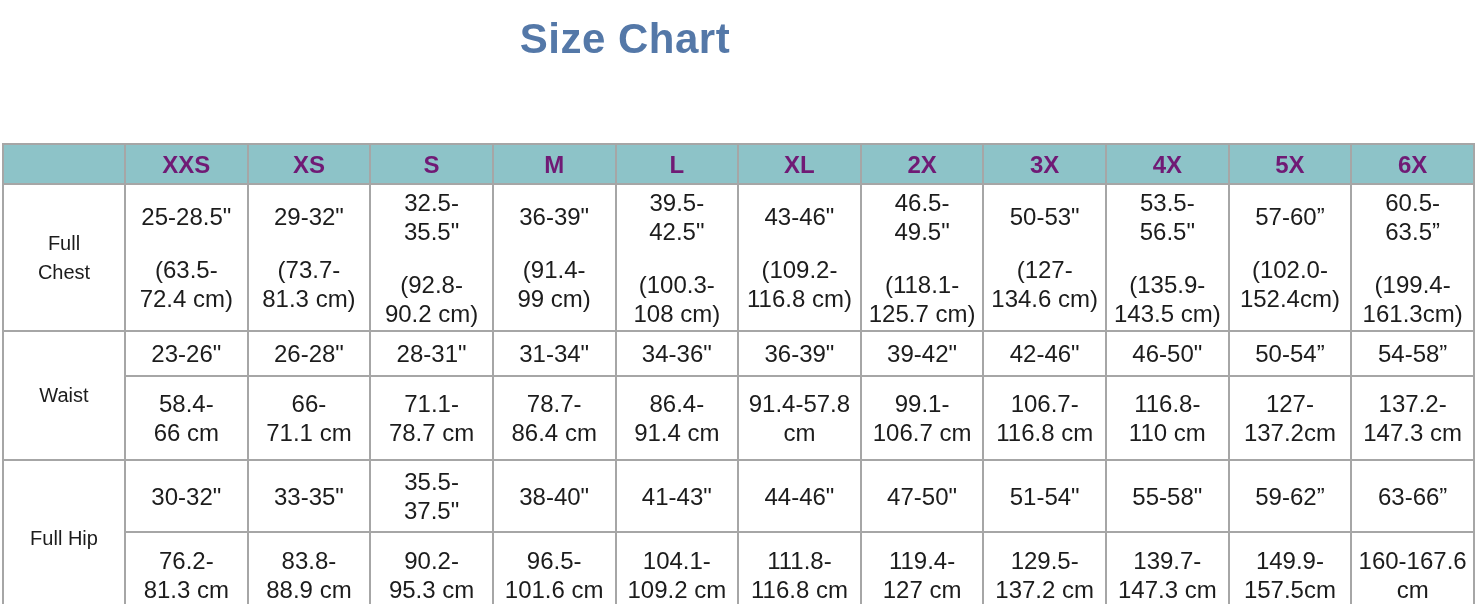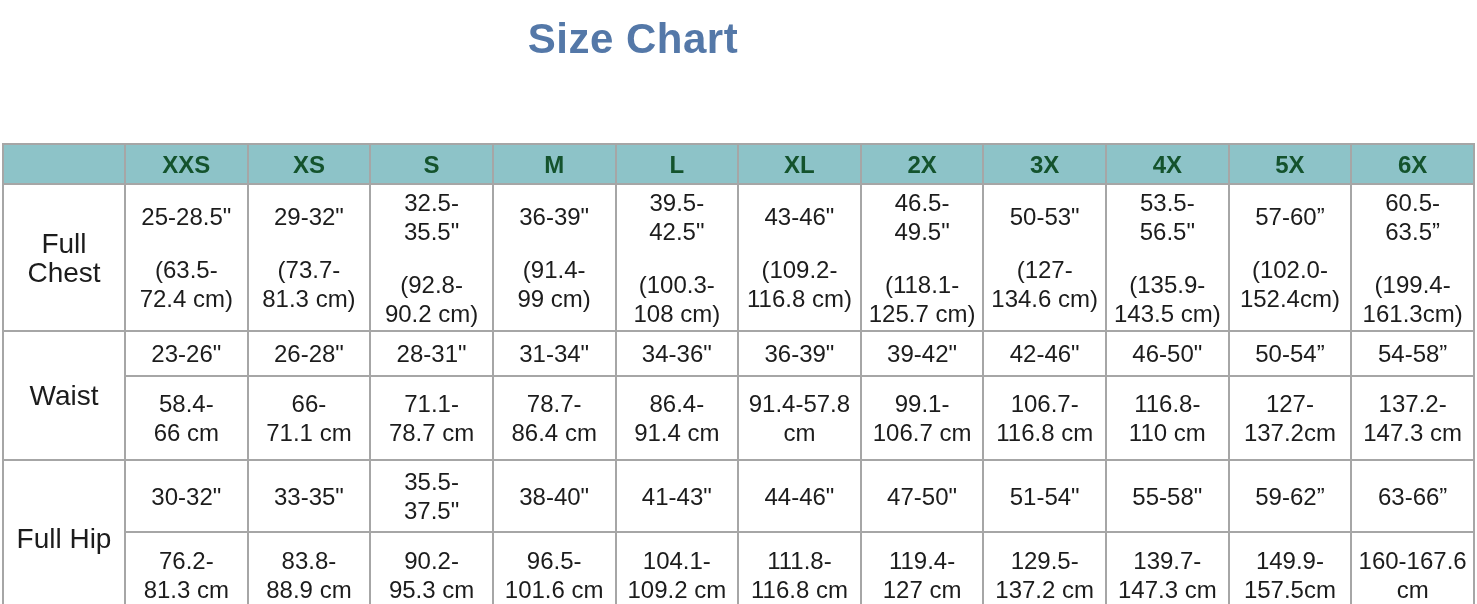--- a/index.html
+++ b/index.html
@@ -5,21 +5,21 @@
   html, body {
     margin: 0;
     padding: 0;
     width: 1477px;
     height: 604px;
     overflow: hidden;
     background: #ffffff;
     font-family: "Liberation Sans", sans-serif;
   }
   .page-title {
-    margin: 14px 0 0 16px;
+    margin: 14px 0 0 8px;
     width: 1234px;
     text-align: center;
     font-size: 42px;
     line-height: 50px;
     font-weight: bold;
     color: #5478a8;
     letter-spacing: 0.5px;
   }
   table.size-table {
     border-collapse: collapse;
@@ -36,28 +36,28 @@
     line-height: 29px;
     color: #1c1c1c;
     padding: 2px 2px;
     white-space: pre-line;
     overflow: hidden;
   }
   thead th {
     background: #8dc3c8;
     height: 34px;
     font-weight: bold;
-    color: #14532d;
+    color: #701a75;
   }
   tr.row-chest td { height: 141px; }
   tr.row-waist-in td { height: 39px; }
   tr.row-waist-cm td { height: 78px; }
   tr.row-hip-in td { height: 66px; }
   tr.row-hip-cm td { height: 79px; }
-  td.row-label { font-size: 28px; }
+  td.row-label { font-size: 20px; }
   .cm-part {
     display: block;
     margin-top: 24px;
   }
   .in-part { display: block; }
 </style>
 </head>
 <body>
 
 <h1 class="page-title">Size Chart</h1>

